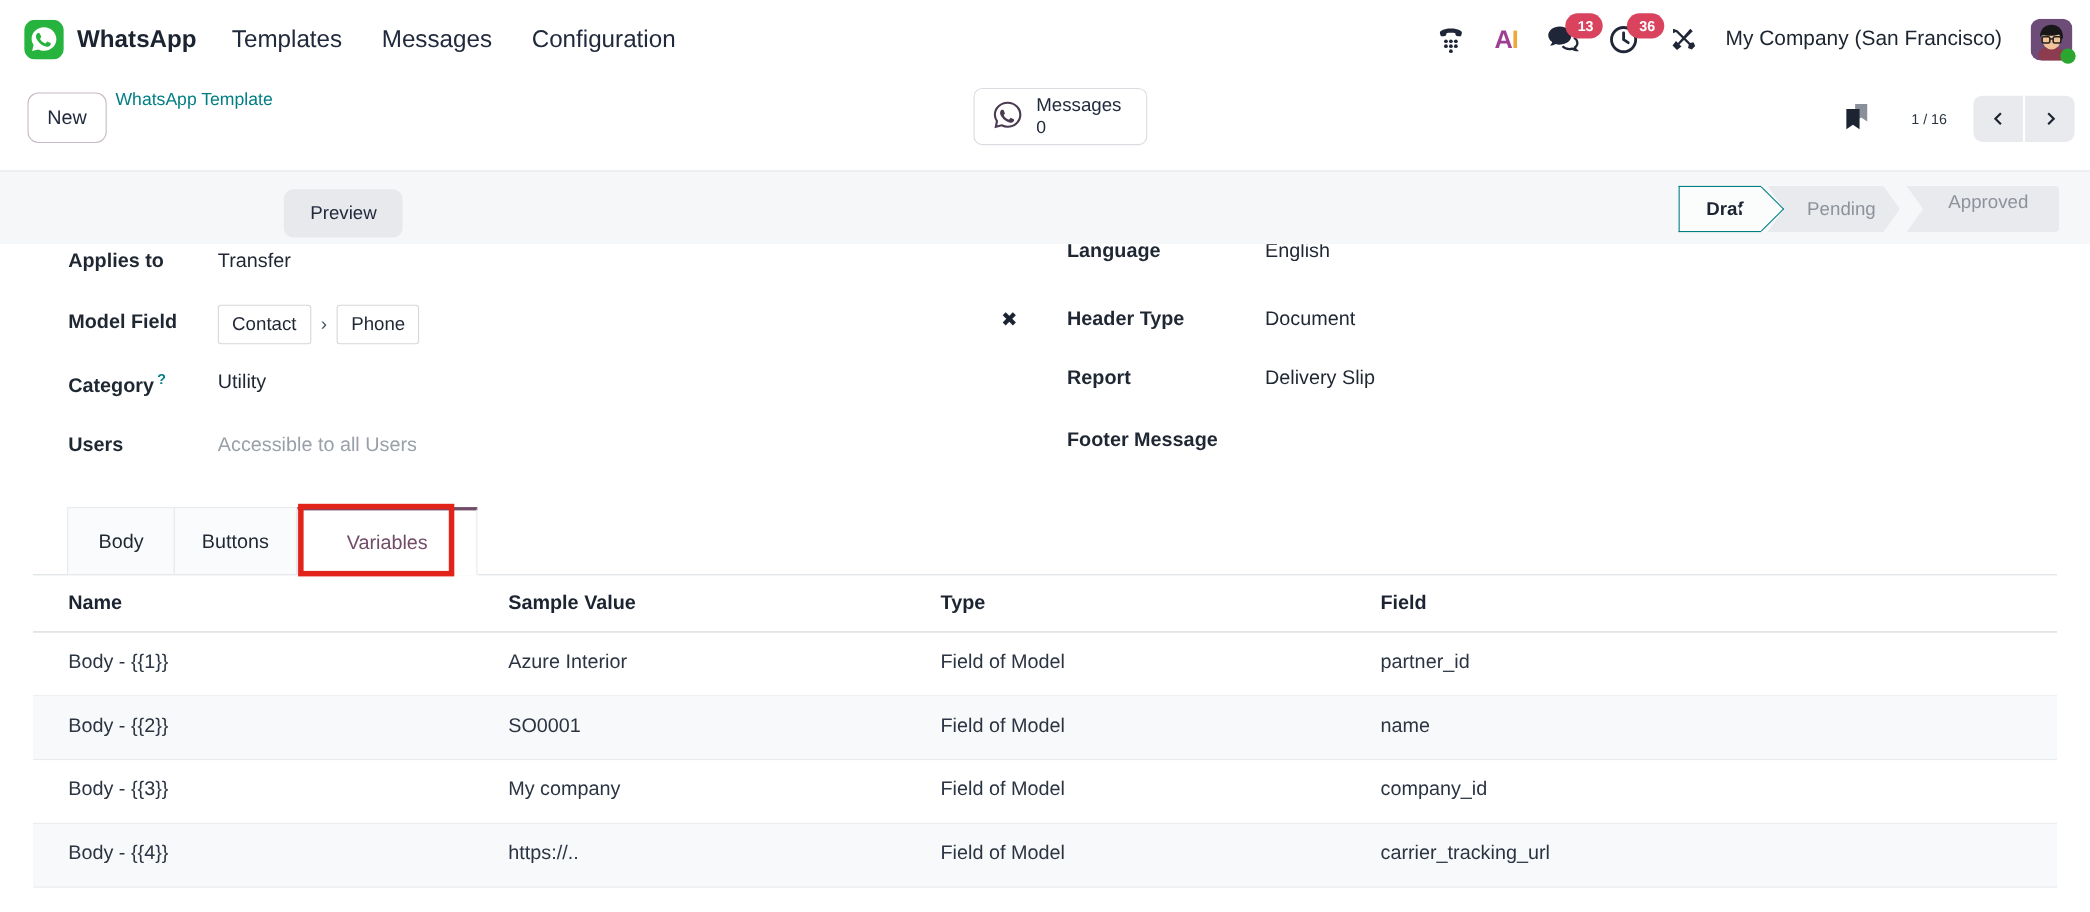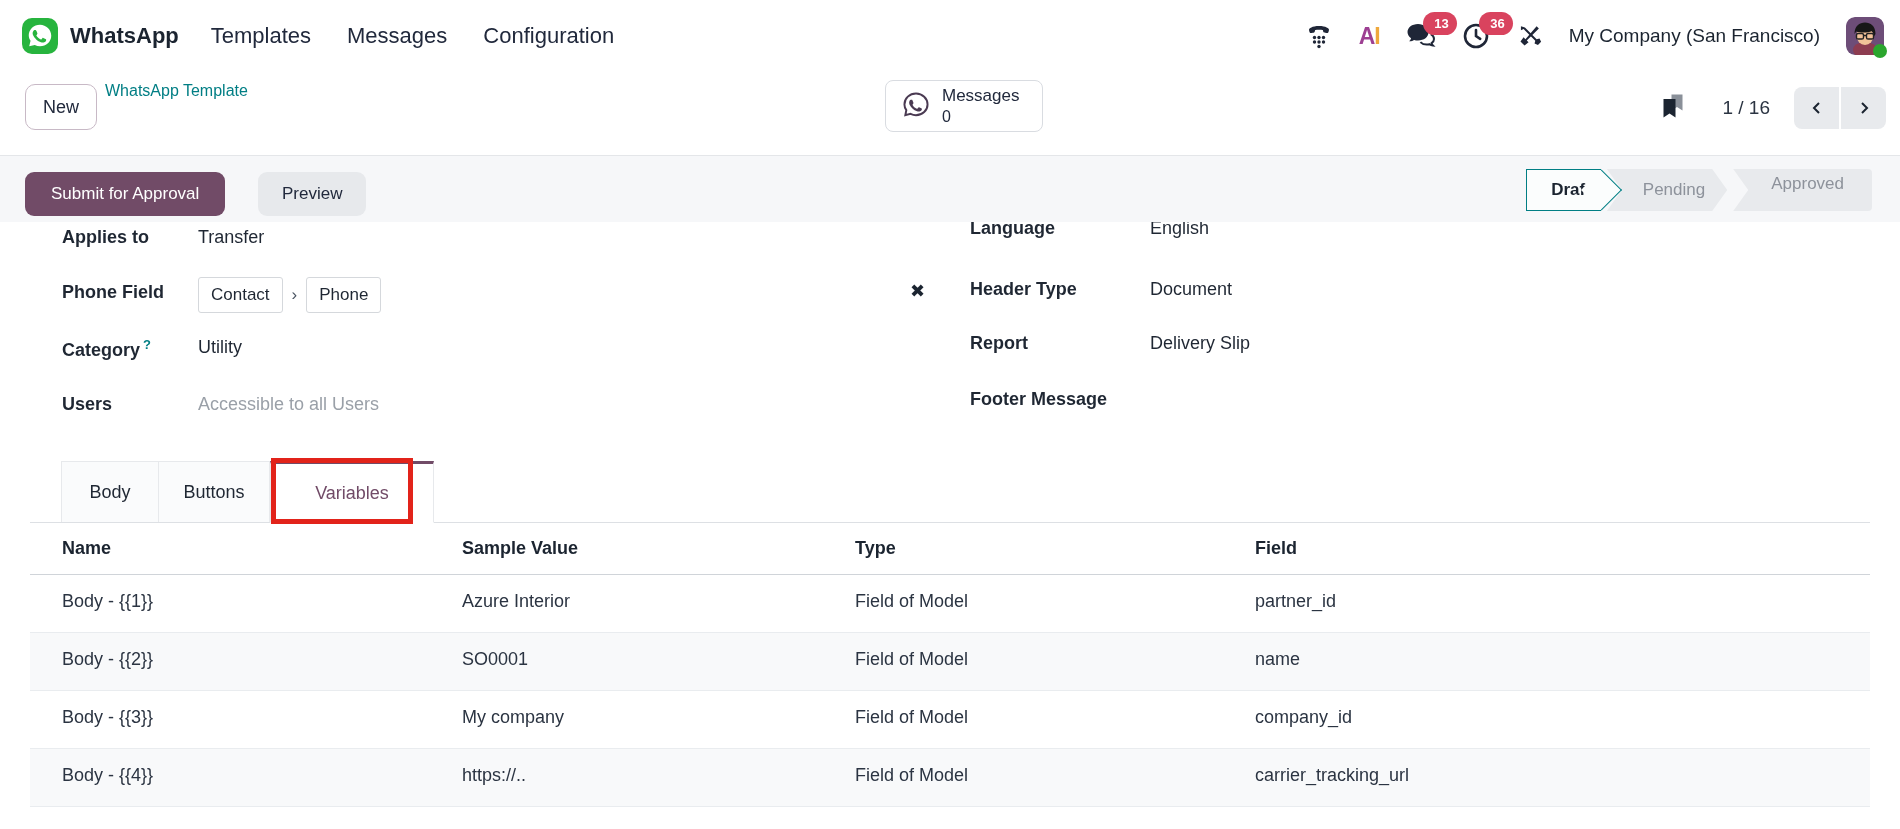--- a/index.html
+++ b/index.html
@@ -39,21 +39,21 @@
   .gear{font-size:20px;color:#3f4754;cursor:pointer;font-family:"DejaVu Sans",sans-serif;}
 
   .stat-btn{position:absolute;left:885px;top:8px;height:52px;min-width:158px;border-radius:8px;cursor:pointer;
             border:1px solid #d9dce1;background:#fff;display:flex;align-items:center;gap:10px;padding:0 14px;box-sizing:border-box;font-family:inherit;}
   .stat-texts{display:flex;flex-direction:column;align-items:flex-start;line-height:1.2;}
   .stat-label{font-size:17px;color:#21293c;}
   .stat-value{font-size:16px;color:#21293c;}
 
   .pager-area{position:absolute;right:14px;top:14px;display:flex;align-items:center;height:44px;}
   .bookmark{margin-right:34px;cursor:pointer;}
-  .pager-text{font-size:19px;color:#2b3442;margin-right:24px;}
+  .pager-text{font-size:13px;color:#2b3442;margin-right:24px;}
   .pager-btn{width:45px;height:42px;background:#e8eaed;border:none;cursor:pointer;
              display:flex;align-items:center;justify-content:center;}
   .pager-btn.prev{border-radius:8px 0 0 8px;margin-right:2px;}
   .pager-btn.next{border-radius:0 8px 8px 0;}
 
   
   .status-band{position:absolute;top:155px;left:0;right:0;height:67px;background:#f6f7f9;border-top:1px solid #e4e6e9;box-sizing:border-box;}
   .btn-primary{position:absolute;left:25px;top:16px;height:44px;padding:0 26px;border:none;border-radius:9px;
                background:#714B67;color:#fff;font-size:17px;font-weight:500;cursor:pointer;font-family:inherit;}
   .btn-secondary{position:absolute;left:258px;top:16px;height:44px;padding:0 24px;border:none;border-radius:9px;
@@ -215,41 +215,40 @@
       </button>
       <button class="pager-btn next">
         <svg width="16" height="16" viewBox="0 0 16 16" fill="none" stroke="#1b2430" stroke-width="2">
             <path d="M6 3l5 5-5 5"></path>
           </svg>
       </button>
     </div>
   </section>
 
   <section class="status-band">
-    <button class="btn-primary">Submit for Approval</button>
     <button class="btn-secondary">Preview</button>
     <div class="steps">
       <div class="step active">
         <span>Draft</span>
       </div>
       <div class="step mid">
         <span>Pending</span>
       </div>
       <div class="step last">
         <span>Approved</span>
       </div>
     </div>
   </section>
 
   <section class="sheet">
 
     <span class="flabel" style="left:62px;top:5px">Applies to</span>
     <span class="fvalue" style="left:198px;top:5px">Transfer</span>
 
-    <span class="flabel" style="left:62px;top:60px">Phone Field</span>
+    <span class="flabel" style="left:62px;top:60px">Model Field</span>
     <div class="chips">
       <span class="chip">Contact</span>
       <span class="chip-sep">›</span>
       <span class="chip">Phone</span>
     </div>
     <span class="close-x">✖</span>
 
     <span class="flabel" style="left:62px;top:115px"><span>Category</span><sup class="help">?</sup></span>
     <span class="fvalue" style="left:198px;top:115px">Utility</span>
 

